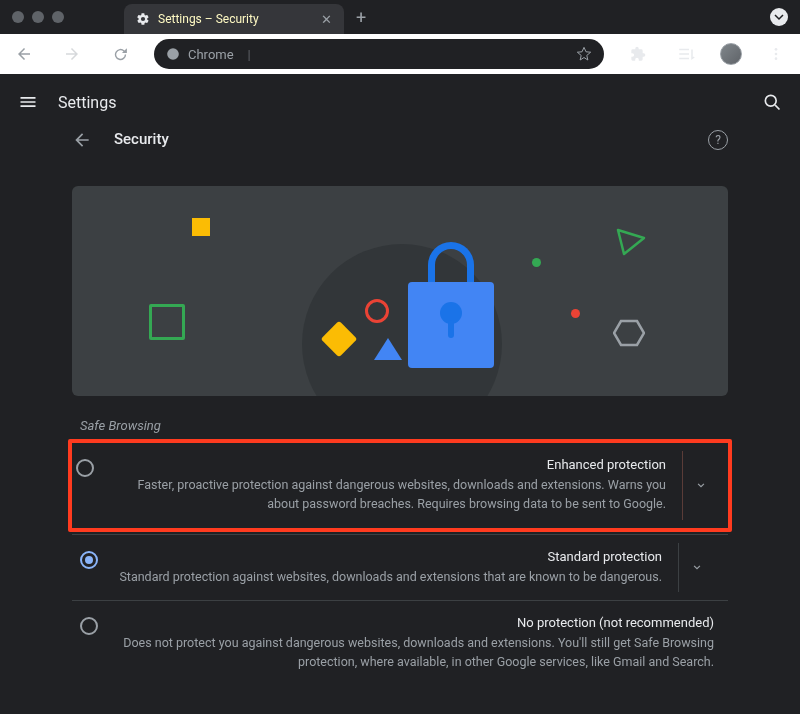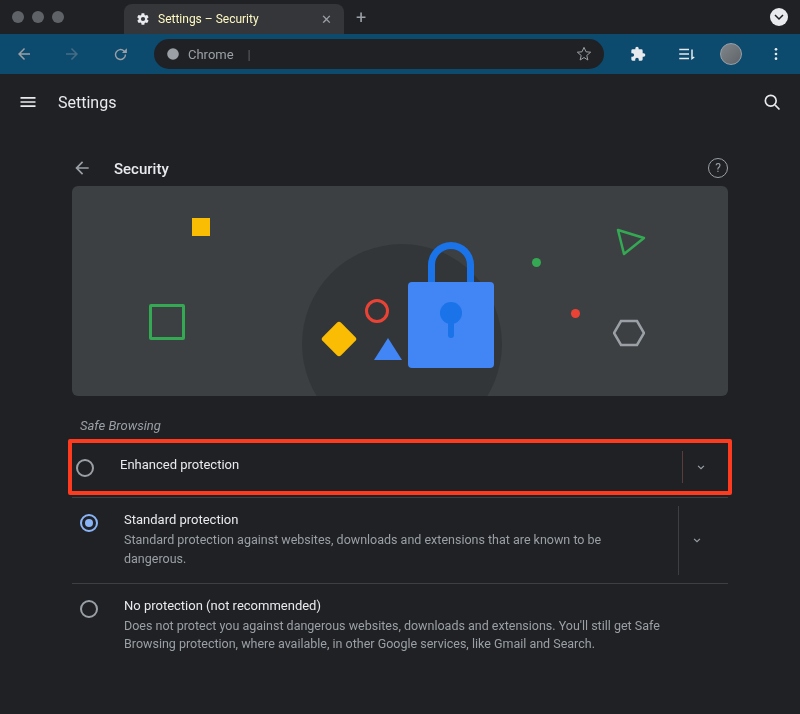--- a/index.html
+++ b/index.html
@@ -35,21 +35,21 @@
     }
     .tab-title { font-size: 12px; color: #fef9c3; flex: 1; }
     .tab-close { color: #9aa0a6; font-size: 13px; cursor: pointer; }
     .tab-gear { width: 14px; height: 14px; }
     .new-tab { color: #9aa0a6; margin-left: 12px; font-size: 18px; align-self: center; }
     .titlebar-right { margin-left: auto; width: 18px; height: 18px; border-radius: 50%; background: #e8eaed; display:flex; align-items:center; justify-content:center; }
     .titlebar-right svg { width:10px; height:10px; }
     
     .toolbar {
       height: 40px;
-      background: #0c4a6e;
+      background: #ffffff;
       display: flex;
       align-items: center;
       padding: 0 10px;
       gap: 20px;
     }
     .nav-btn { width: 28px; height: 28px; display:flex; align-items:center; justify-content:center; color: #9aa0a6; border-radius: 50%; }
     .nav-btn.disabled { opacity: 0.4; }
     .omnibox {
       flex: 1;
       height: 30px;
@@ -80,21 +80,21 @@
     .hamburger { color: #e8eaed; }
     .settings-title { font-size: 16px; color: #e8eaed; }
     .settings-hdr .search { margin-left: auto; color: #e8eaed; }
     
     .content {
       padding: 0 72px;
     }
     .section-header {
       height: 48px;
       display: flex;
-      align-items: flex-end;
+      align-items: flex-start;
       gap: 22px;
     }
     .back-arrow { color: #9aa0a6; }
     .section-title { font-size: 15px; font-weight: 500; color: #e8eaed; }
     .help-icon { margin-left: auto; color: #9aa0a6; width: 20px; height: 20px; border: 1.5px solid #9aa0a6; border-radius: 50%; display:flex; align-items:center; justify-content:center; font-size:12px; }
     
     .hero {
       height: 210px;
       background: #3c4043;
       border-radius: 6px;
@@ -120,22 +120,23 @@
     .red-dot { width:9px; height:9px; background:#ea4335; border-radius:50%; left:499px; top:123px; }
     .hex { left:541px; top:133px; width:32px; height:28px; }
     .tri-outline { left:544px; top:42px; }
     
     .group-label { font-size: 13px; color: #9aa0a6; margin: 22px 0 6px 8px; font-style: italic; }
     
     .option {
       display: flex;
       align-items: flex-start;
       padding: 14px 14px 14px 8px;
-      gap: 26px;
+      gap: 16px;
       border-top: 1px solid #3c4043;
+      text-align: right;
     }
     .option:first-of-type { border-top: none; }
     .option.highlight {
       border: 4px solid #ff3b1f;
       border-radius: 2px;
       margin: 2px -4px;
       padding: 14px 10px 14px 4px;
     }
     .radio {
       width: 18px; height: 18px; border: 2px solid #9aa0a6; border-radius: 50%;
@@ -270,20 +271,21 @@
       </svg>
   </div>
 
   <div class="group-label">Safe Browsing</div>
 
   <div id="options">
       <div class="option highlight">
         <div class="radio"></div>
         <div class="opt-text">
           <div class="opt-title">Enhanced protection</div>
+          <div class="opt-desc">Faster, proactive protection against dangerous websites, downloads and extensions. Warns you about password breaches. Requires browsing data to be sent to Google.</div>
         </div>
         <div class="expand">
           <svg width="14" height="14" viewBox="0 0 24 24">
             <path d="M7 10l5 5 5-5" fill="none" stroke="currentColor" stroke-width="2"></path>
           </svg>
         </div>
       </div>
       <div class="option">
         <div class="radio selected"></div>
         <div class="opt-text">

